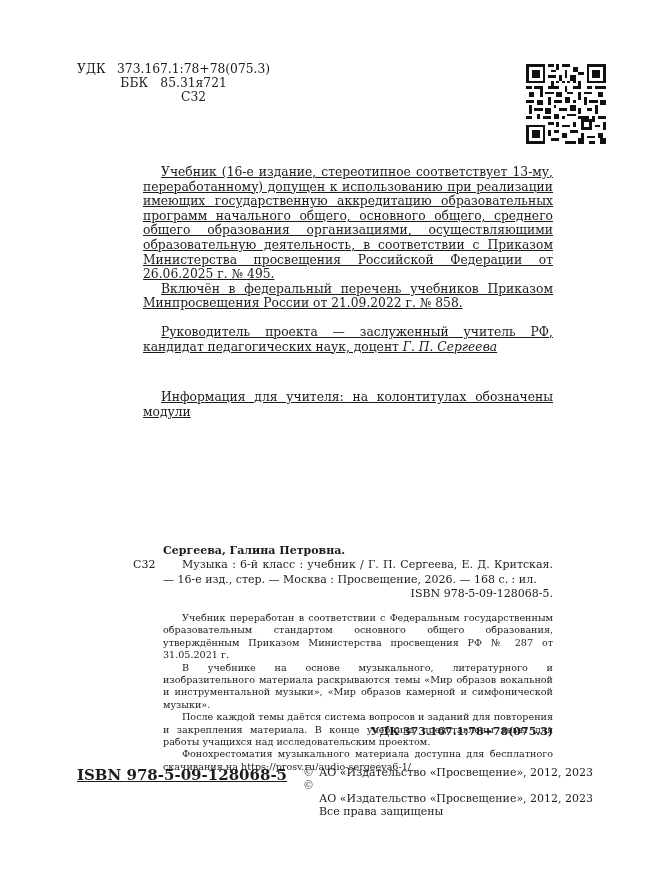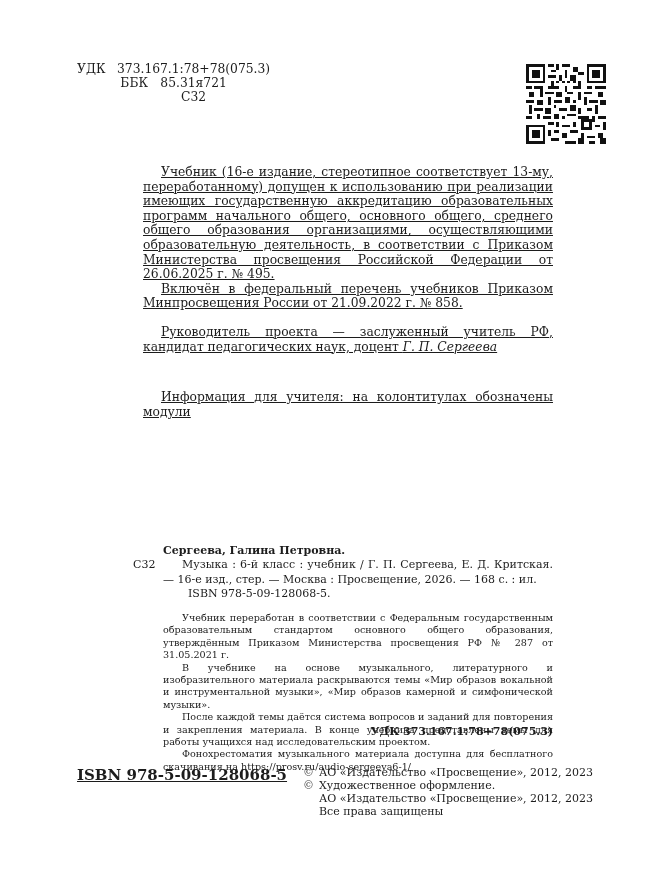--- a/index.html
+++ b/index.html
@@ -15,21 +15,21 @@
   .main { left: 143px; top: 165px; width: 410px; font-size: 12.3px; line-height: 14.6px; text-align: justify; }
   .main p { margin: 0; text-indent: 18px; text-decoration: underline; }
   .main p.gap { margin-top: 14px; }
   .main p.gap2 { margin-top: 36px; }
   .main i { font-style: italic; }
   .biblio { left: 133px; top: 544px; width: 420px; font-size: 11px; line-height: 14.4px; }
   .biblio .author { padding-left: 30px; font-weight: bold; }
   .biblio .entry { display: flex; }
   .biblio .entry .code { width: 30px; flex: 0 0 30px; }
   .biblio .entry .desc { flex: 1; text-align: justify; text-indent: 19px; }
-  .biblio .isbn { padding-left: 55px; }
+  .biblio .isbn { padding-left: 55px; text-align: right; }
   .annot { left: 163px; top: 612px; width: 390px; font-size: 9.6px; line-height: 12.4px; text-align: justify; color: #222; }
   .annot p { margin: 0; text-indent: 19px; }
   .classif { right: 97px; top: 725px; font-size: 11px; line-height: 13.5px; font-weight: bold; text-align: left; }
   .isbn-foot { left: 77px; top: 766px; font-size: 15px; font-weight: bold; text-decoration: underline; }
   .copy { left: 303px; top: 766px; font-size: 11px; line-height: 13px; }
   .copy .line { display: flex; }
   .copy .sym { width: 16px; flex: 0 0 16px; color: #444; }
 </style>
 </head>
 <body>
@@ -93,21 +93,20 @@
 
 <div class="abs isbn-foot">ISBN 978-5-09-128068-5</div>
 
 <div class="abs copy">
   <div class="line">
     <span class="sym">©</span>
     <span>АО «Издательство «Просвещение», 2012, 2023</span>
   </div>
   <div class="line">
     <span class="sym">©</span>
-    <span>Художественное оформление.</span>
   </div>
   <div class="line">
     <span class="sym"></span>
     <span>АО «Издательство «Просвещение», 2012, 2023</span>
   </div>
   <div class="line">
     <span class="sym"></span>
     <span>Все права защищены</span>
   </div>
 </div>

